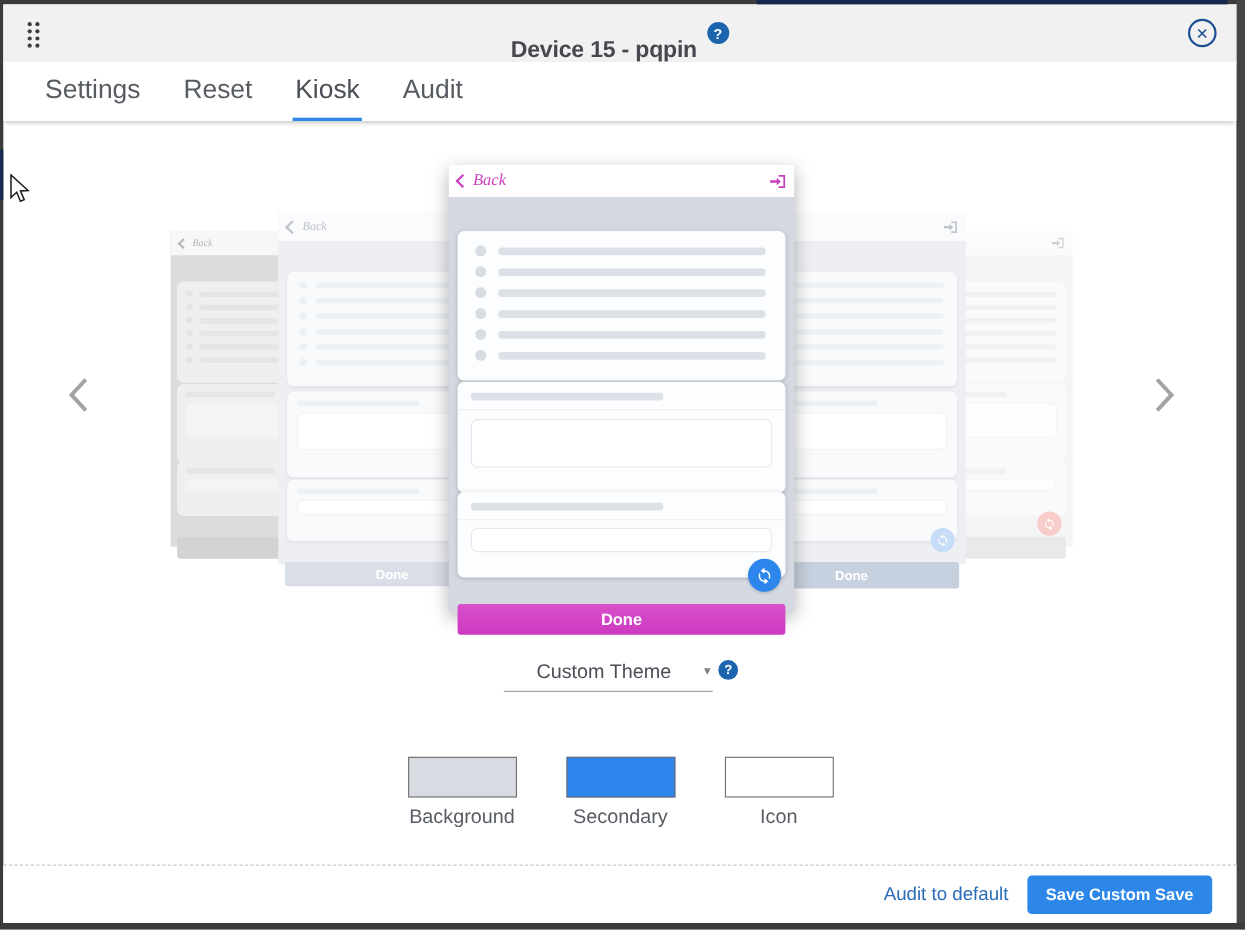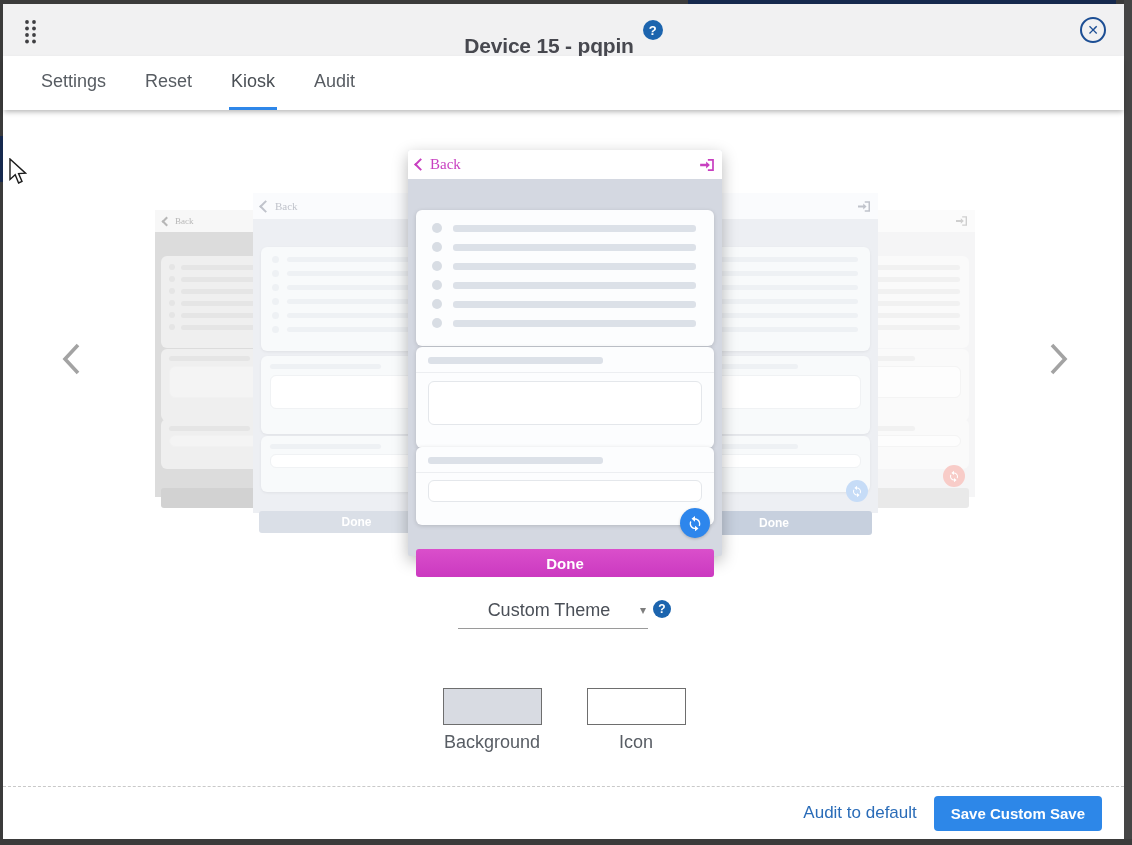--- a/index.html
+++ b/index.html
@@ -24,29 +24,29 @@
   .help-badge{display:inline-flex;width:20px;height:20px;border-radius:50%;background:#1c64ae;color:#fff;
               font-size:13px;font-weight:bold;align-items:center;justify-content:center;}
   .close-btn{position:absolute;right:18px;top:13px;width:26px;height:26px;border-radius:50%;
              border:2px solid #1c4e94;color:#1c4e94;display:flex;align-items:center;justify-content:center;
              font-size:14px;font-weight:bold;box-sizing:border-box;background:#f1f1f2;cursor:pointer;}
 
   
   .tabsbar{position:absolute;left:3px;top:56px;width:1121px;height:54px;background:#fff;
            box-shadow:0 3px 5px -1px rgba(0,0,0,0.28);display:flex;align-items:stretch;
            padding-left:36px;box-sizing:border-box;z-index:5;}
-  .tab{display:flex;align-items:center;margin-right:35px;font-size:18px;color:#575c62;
+  .tab{display:flex;align-items:center;margin-right:35px;font-size:24px;color:#575c62;
        border-bottom:3px solid transparent;box-sizing:border-box;padding:0 2px;cursor:pointer;}
   .tab.active{border-bottom-color:#2e87e9;color:#4a4f55;}
 
   
   .preview{position:absolute;box-sizing:border-box;}
   .pv-header{position:absolute;left:0;top:0;right:0;display:flex;align-items:center;padding:0 8px;
              box-sizing:border-box;background:#fff;}
-  .pv-back{display:flex;align-items:center;gap:5px;font-family:"Liberation Serif","DejaVu Serif",serif;}
+  .pv-back{display:flex;align-items:center;gap:5px;font-family:"Liberation Serif","DejaVu Serif",serif;font-style:italic;}
   .chev{display:inline-block;width:7px;height:7px;border-left:2px solid currentColor;
         border-bottom:2px solid currentColor;transform:rotate(45deg);}
   .pv-signin{margin-left:auto;display:inline-flex;}
   .pv-body{position:absolute;left:0;right:0;bottom:0;}
   .pv-card{position:absolute;left:8px;right:8px;border-radius:6px;box-shadow:0 1px 4px rgba(0,0,0,0.15);}
   .skel-row{display:flex;align-items:center;gap:11px;margin-bottom:9px;}
   .skel-dot{width:10px;height:10px;border-radius:50%;flex:0 0 auto;}
   .skel-bar{height:7px;border-radius:3px;flex:1 1 auto;}
   .pv-title-bar{height:7px;border-radius:3px;width:64%;}
   .pv-input{background:#fff;border-radius:6px;box-sizing:border-box;}
@@ -486,20 +486,24 @@
     <span class="caret">▾</span>
   </div>
   <span class="help-badge select-help">?</span>
 
   <div class="swatches">
     <div class="swatch-item">
       <div class="swatch-box" style="background: rgb(216, 219, 226);"></div>
       <div class="swatch-label">Background</div>
     </div>
     <div class="swatch-item">
+      <div class="swatch-box" style="background: rgb(46, 134, 236);"></div>
+      <div class="swatch-label">Secondary</div>
+    </div>
+    <div class="swatch-item">
       <div class="swatch-box" style="background: rgb(255, 255, 255);"></div>
       <div class="swatch-label">Icon</div>
     </div>
   </div>
 
   <div class="footer">
     <span class="reset-link">Audit to default</span>
     <button class="save-btn">Save Custom Save</button>
   </div>
 

